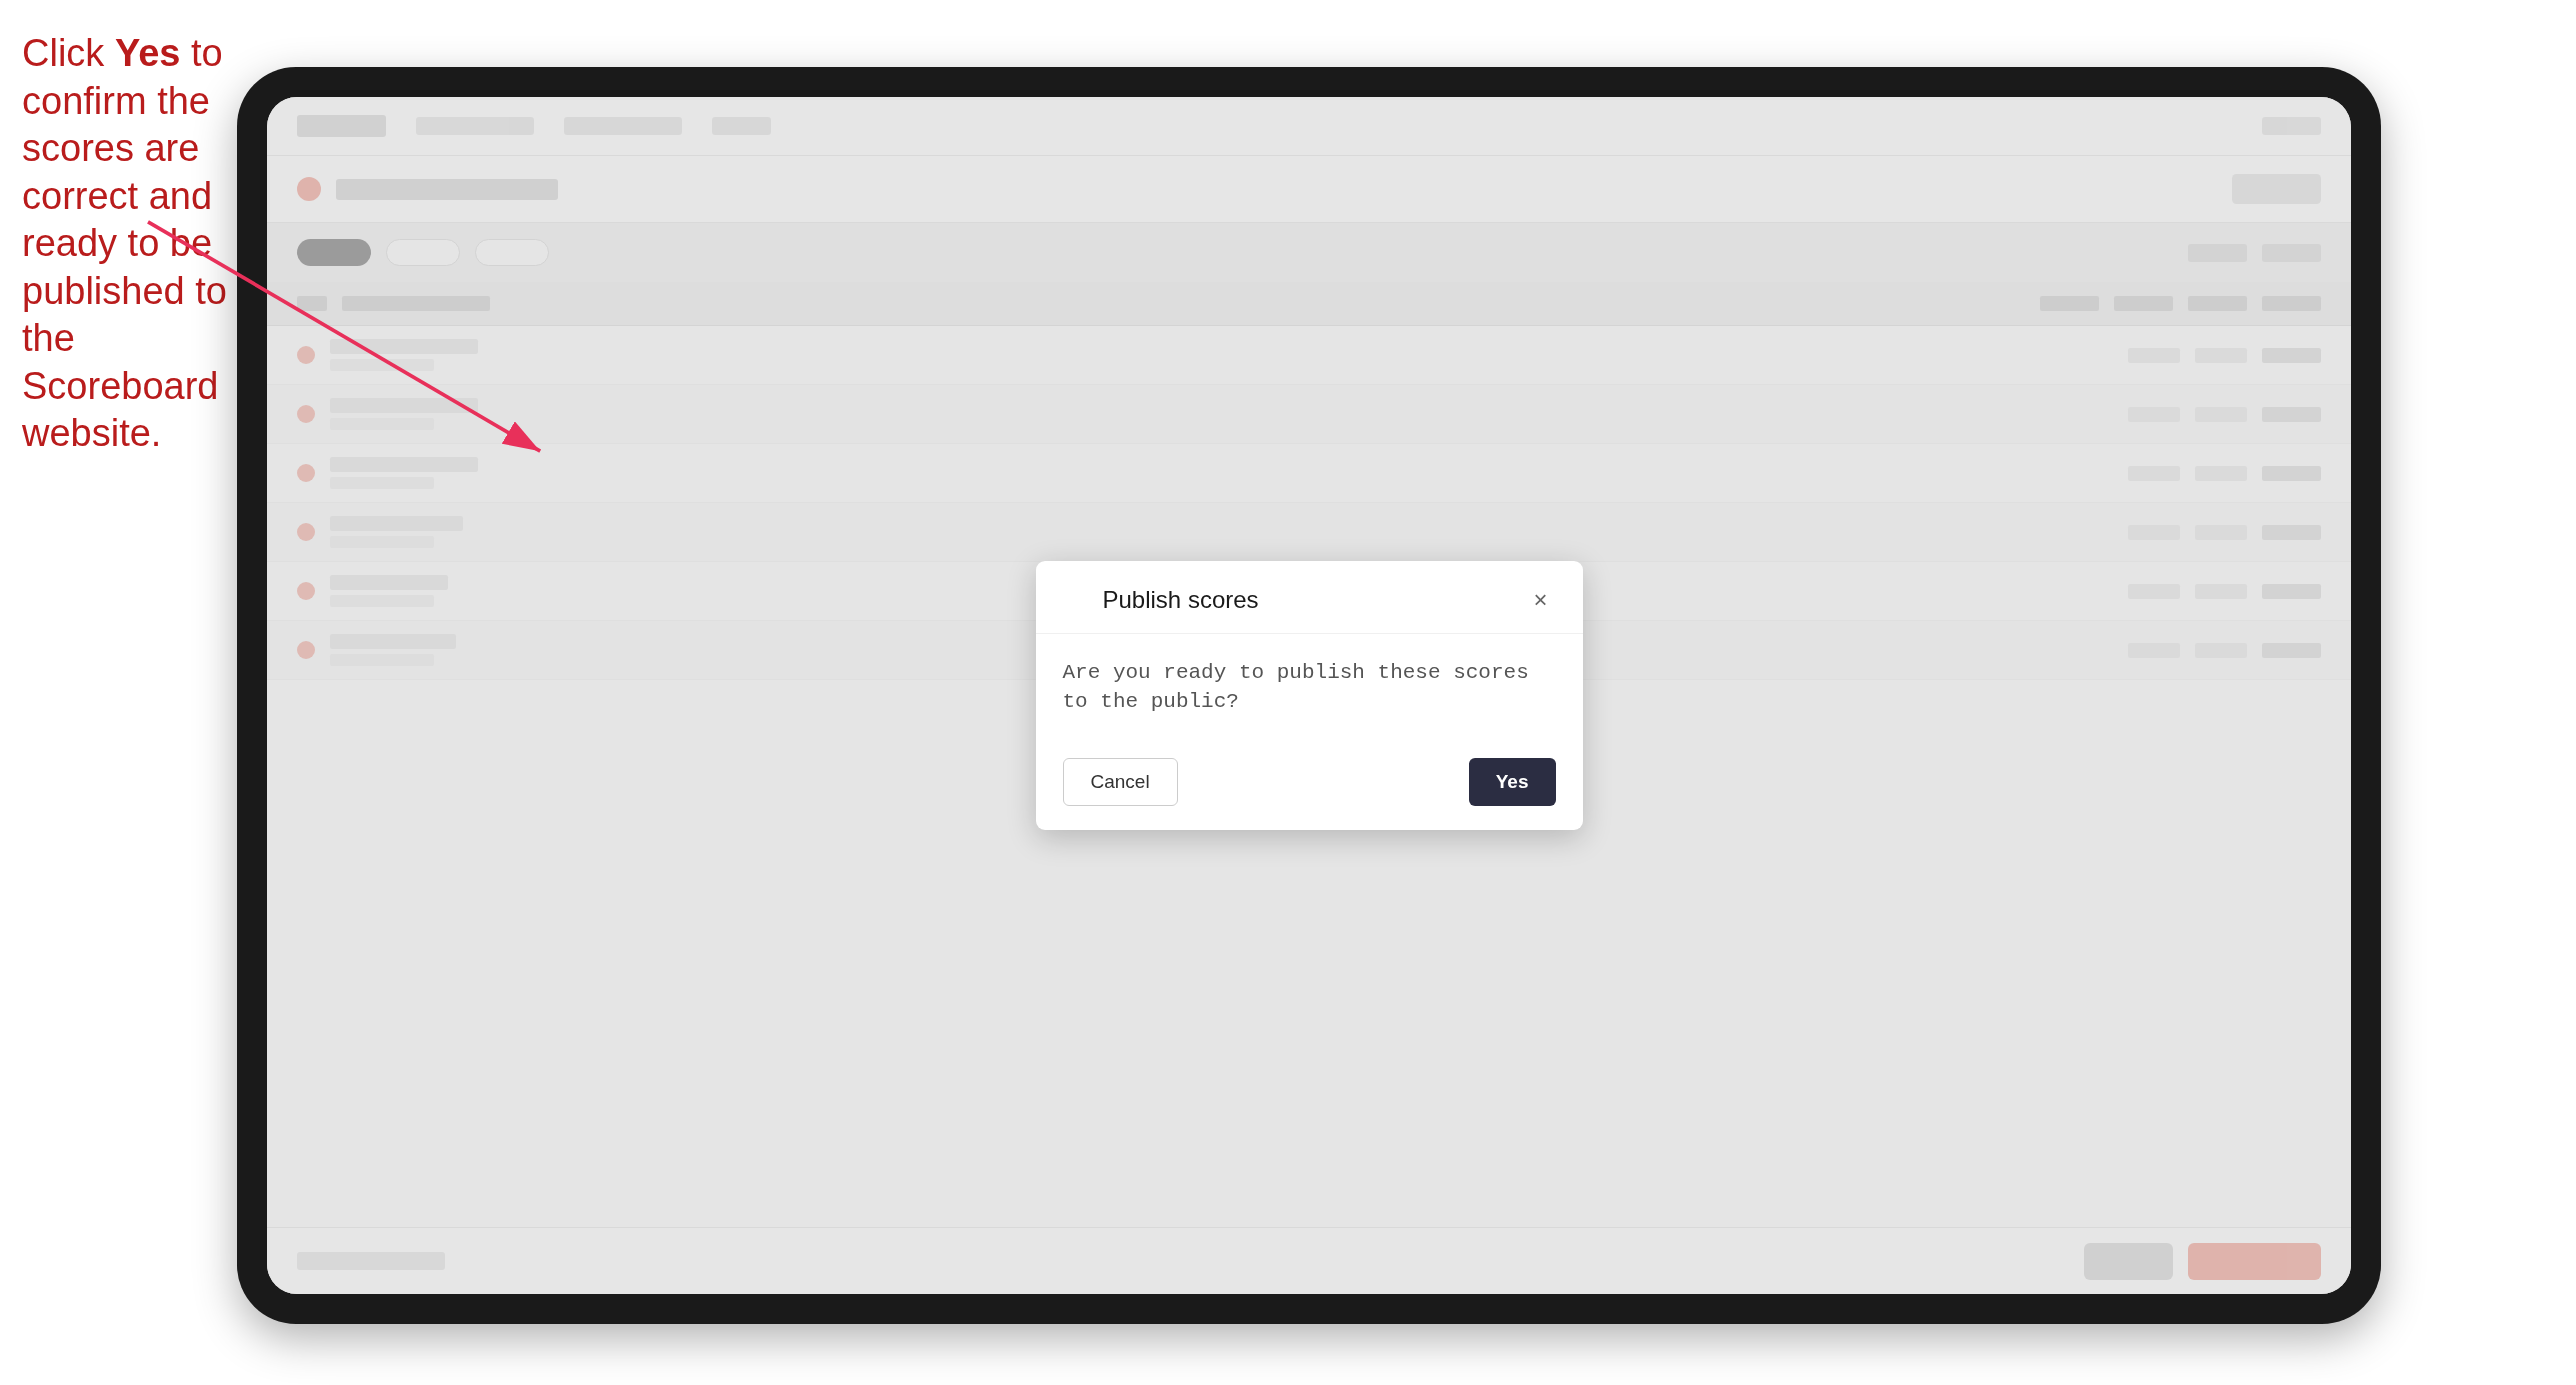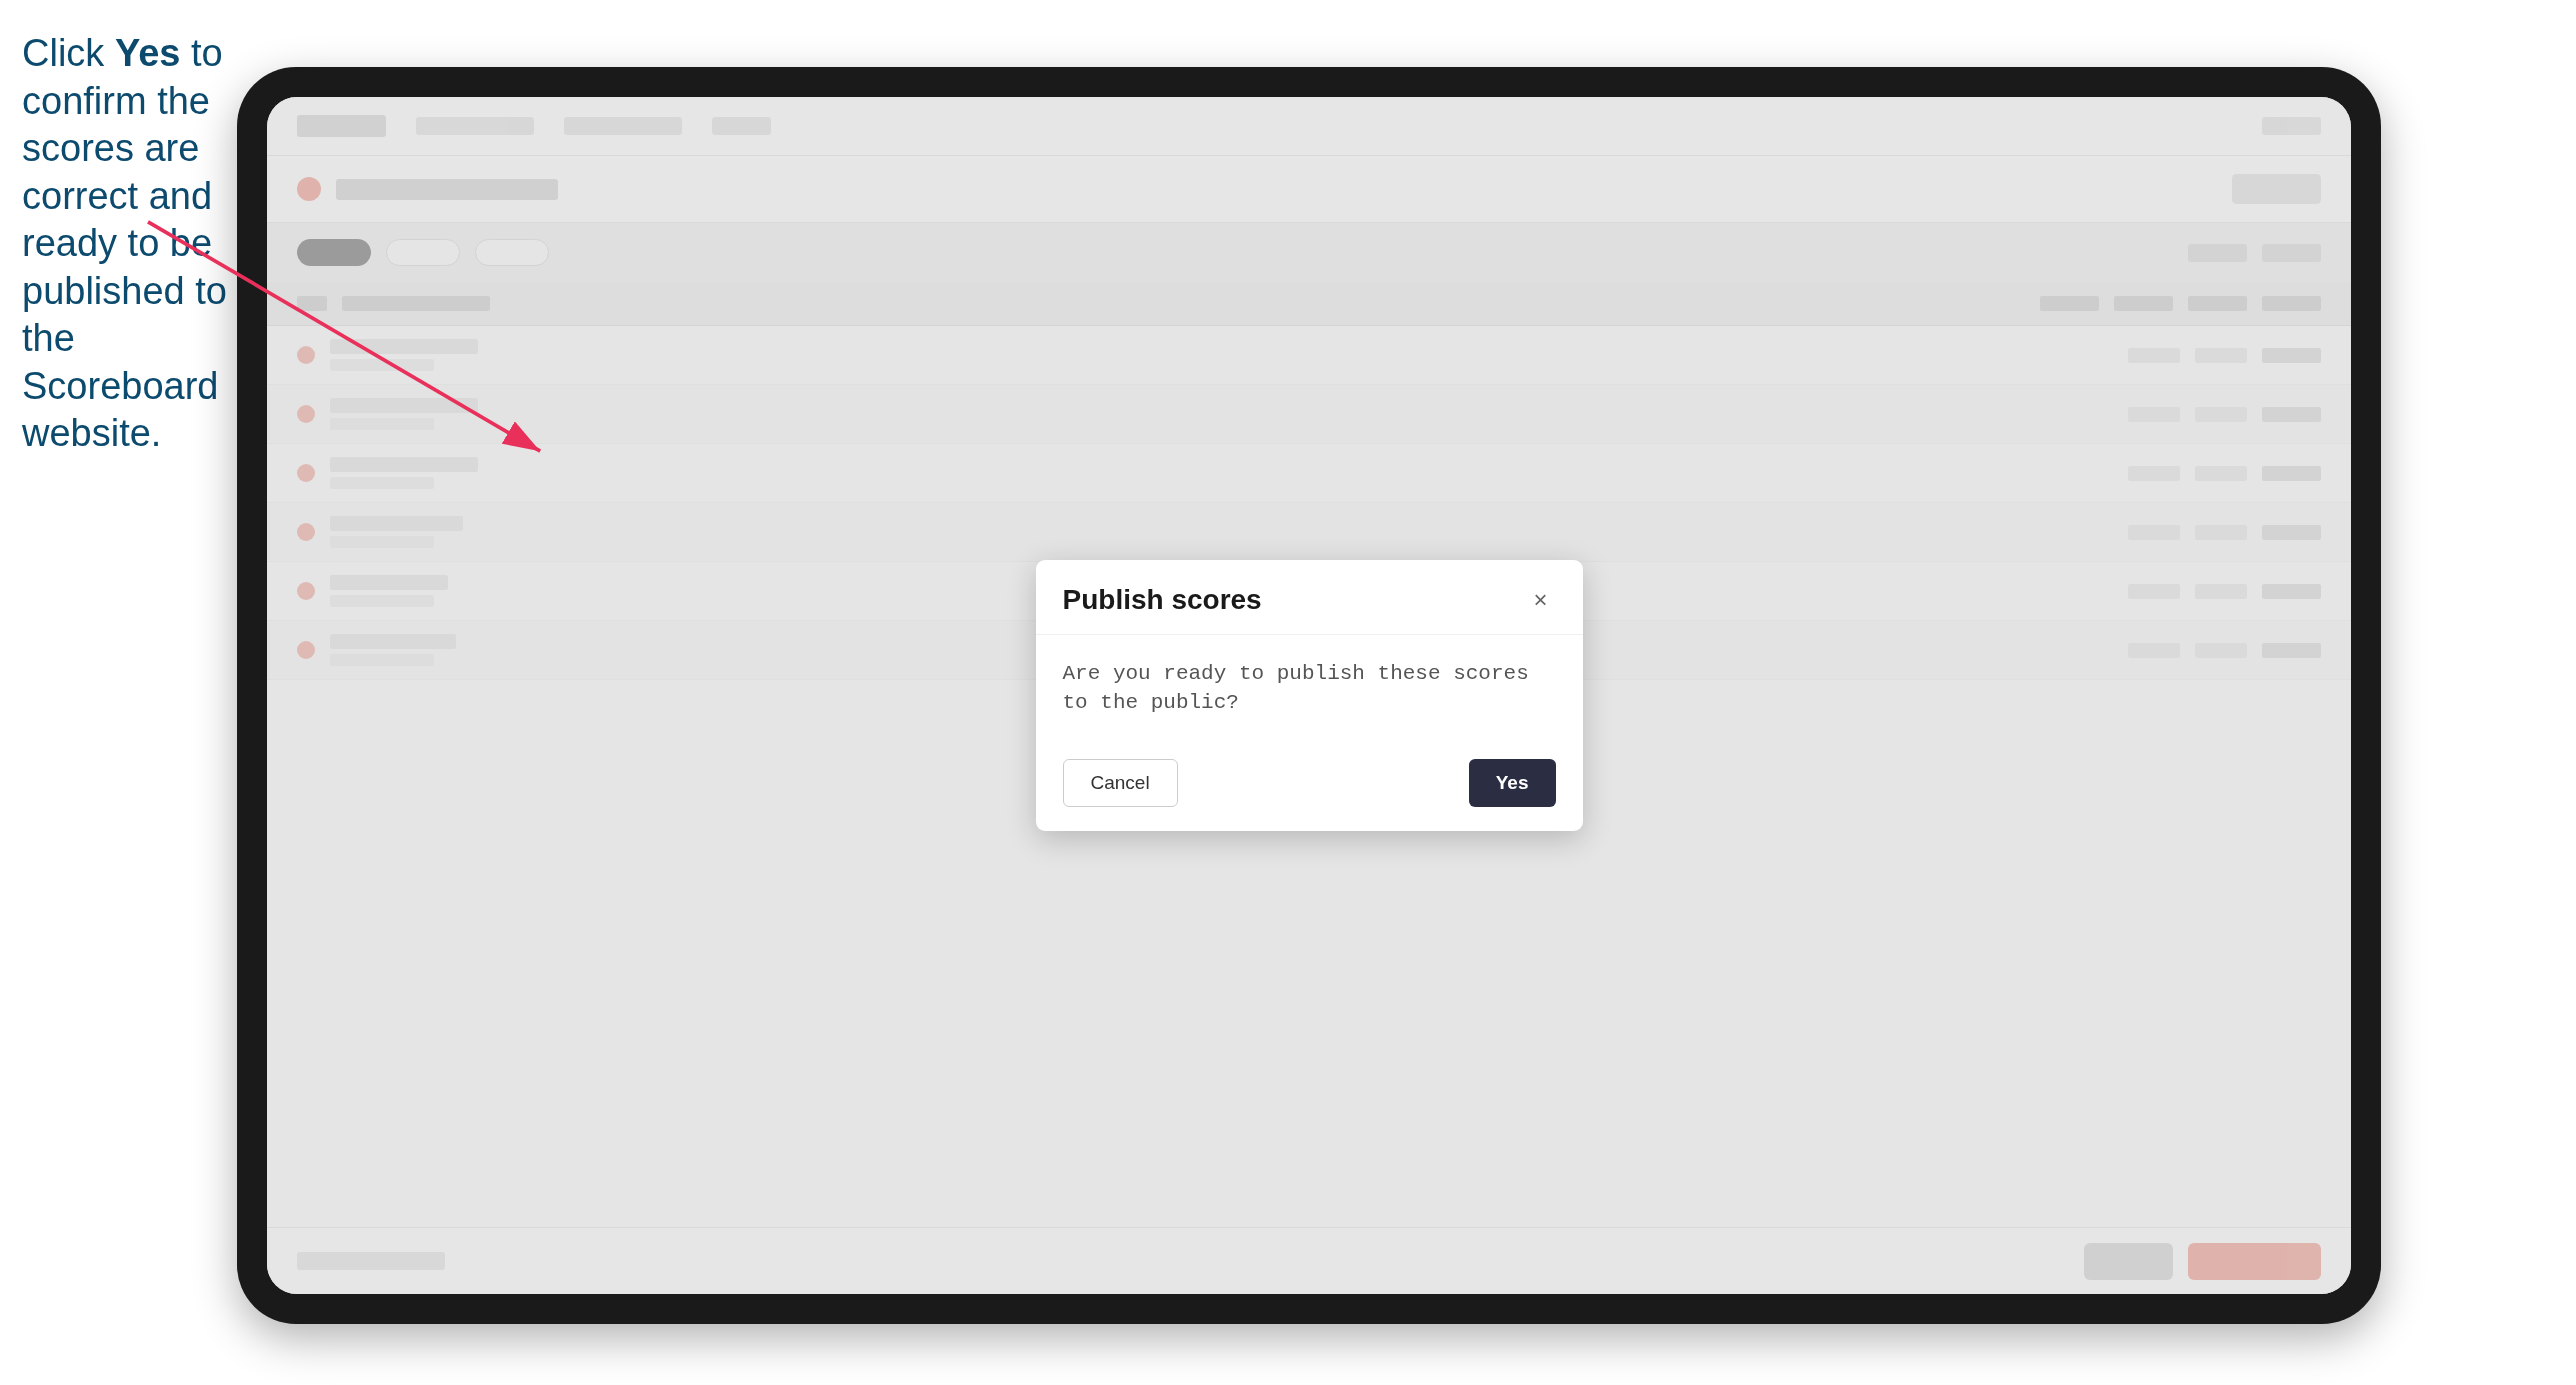--- a/index.html
+++ b/index.html
@@ -13,21 +13,21 @@
     }
 
     
     .instruction-text {
       position: absolute;
       top: 30px;
       left: 22px;
       width: 214px;
       font-size: 38px;
       line-height: 1.25;
-      color: #0c4a6e;
+      color: #b91c1c;
     }
     .instruction-text strong {
       font-weight: 800;
     }
 
     
     .tablet-frame {
       position: absolute;
       top: 67px;
       left: 237px;
@@ -296,23 +296,24 @@
 
     .modal-header {
       display: flex;
       align-items: center;
       justify-content: space-between;
       padding: 24px 27px 18px;
       border-bottom: 0.7px solid #f0f0f0;
     }
 
     .modal-title {
-      font-size: 28px;
-      font-weight: 700;
+      font-size: 24px;
+      font-weight: 400;
       color: #1a1a1a;
+      margin-left: 40px;
     }
 
     .modal-close {
       width: 30px;
       height: 30px;
       border: none;
       background: none;
       cursor: pointer;
       display: flex;
       align-items: center;

